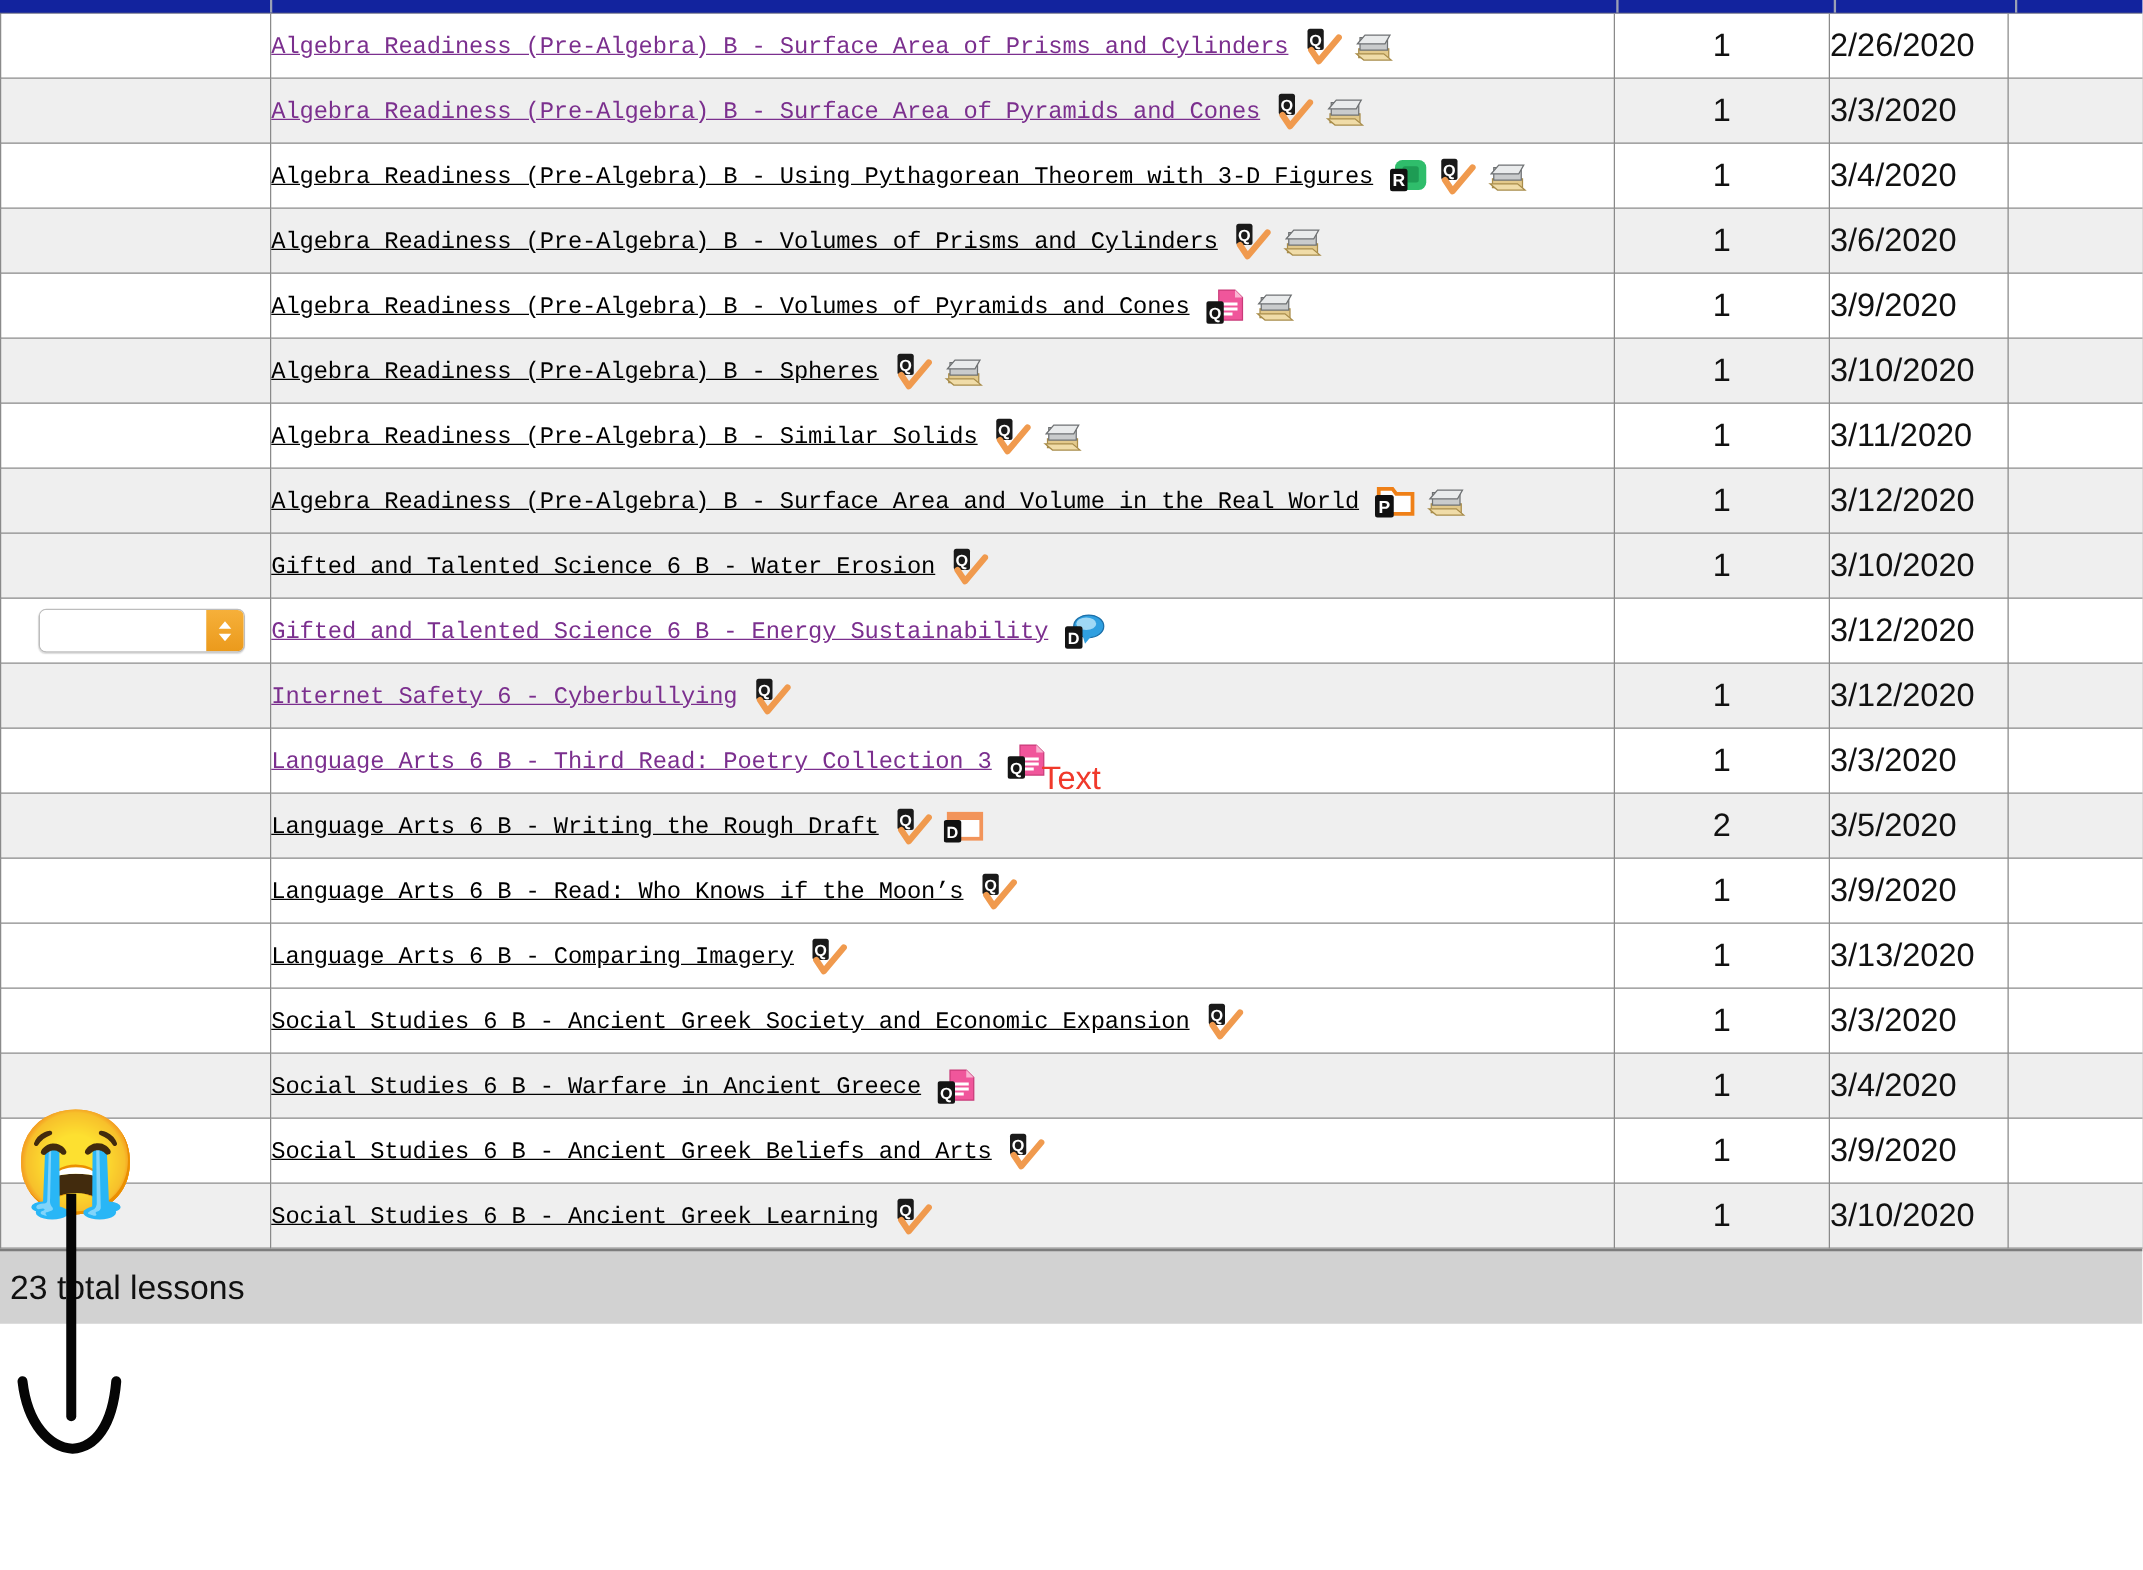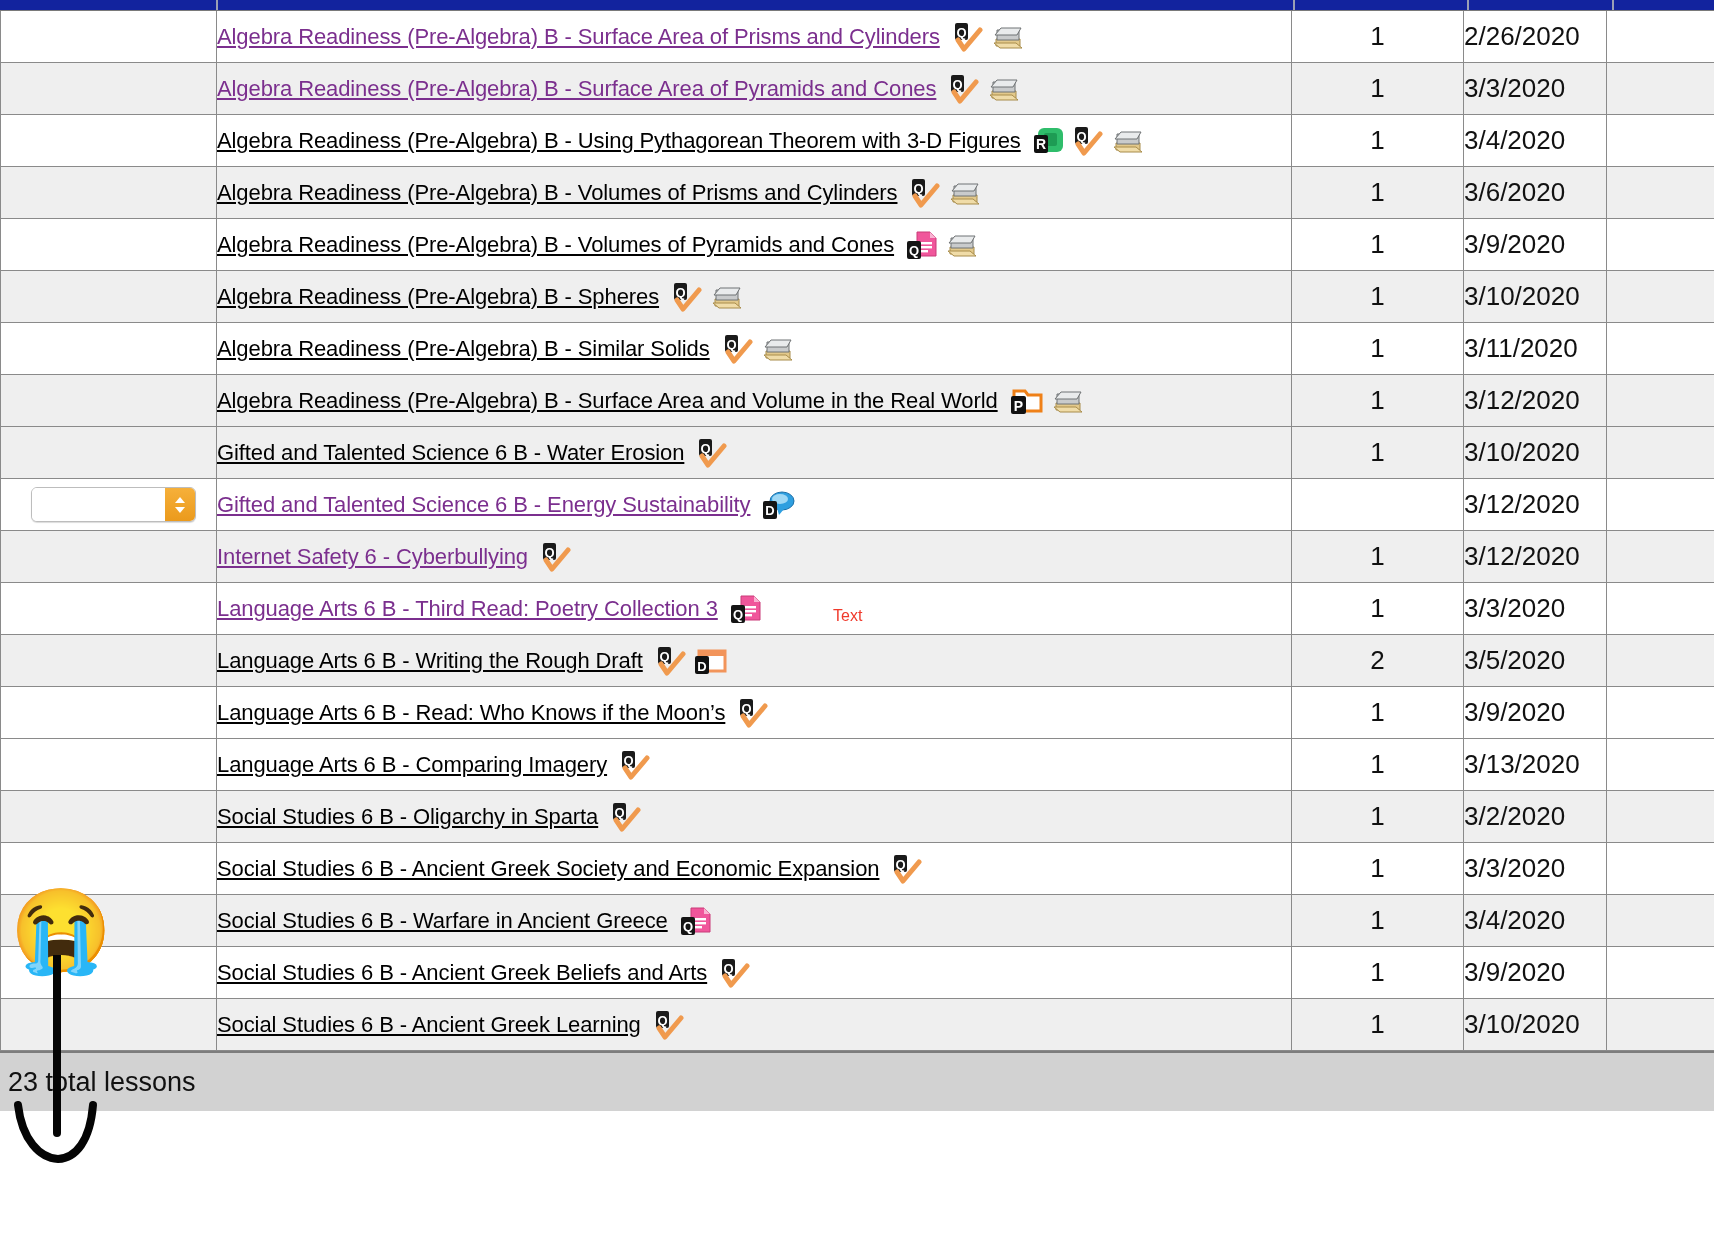--- a/index.html
+++ b/index.html
@@ -53,24 +53,25 @@
 
   td.cell-select { }
   td.cell-title  { padding-left: 22px; }
   td.cell-count  { text-align: center; font-size: 27px; }
   td.cell-date   { padding-left: 10px; font-size: 27px; white-space: nowrap; }
   td.cell-extra  { }
 
   
   .lesson-link {
     text-decoration: underline;
-    font-size: 22px;
+    font-size: 19px;
     letter-spacing: -0.1px;
     cursor: pointer;
     white-space: nowrap;
+    font-family: Liberation Mono, monospace;
   }
   .lesson-link.visited  { color: #7b2f8e; }
   .lesson-link.unvisited{ color: #000000; }
 
   .title-wrap {
     display: flex;
     align-items: center;
     gap: 9px;
     white-space: nowrap;
   }
@@ -119,21 +120,21 @@
     color: #111;
     padding-left: 8px;
     box-sizing: border-box;
   }
 
   
   .annot { position: absolute; pointer-events: none; }
   #annot-text-label {
     left: 833px; top: 607px;
     color: #f0392b;
-    font-size: 16px;
+    font-size: 26px;
     font-family: "Liberation Sans", sans-serif;
     text-align: center;
   }
   #annot-emoji {
     left: 10px; top: 890px;
     font-size: 82px;
     line-height: 1;
   }
   #annot-arrow { left: 0px; top: 955px; }
 </style>
@@ -504,38 +505,20 @@
         <text x="8.5" y="14.5" font-size="13" font-weight="bold" fill="#ffffff" text-anchor="middle" font-family="Liberation Sans, sans-serif">Q</text>
         <path d="M5 18 L11 27 L27 8" stroke="#f09a4e" stroke-width="5" fill="none" stroke-linecap="round" stroke-linejoin="round"></path>
       </svg></span>
             </span>
           </div>
         </td>
         <td class="cell-count">1</td>
         <td class="cell-date">3/13/2020</td>
         <td class="cell-extra"></td>
       </tr>
-      <tr class="row-even">
-        <td class="cell-select"></td>
-        <td class="cell-title">
-          <div class="title-wrap">
-            <span class="lesson-link unvisited">Social Studies 6 B - Oligarchy in Sparta</span>
-            <span class="icon-group">
-              <span class="ico"><svg width="30" height="30" viewBox="0 0 30 30">
-        <rect x="2" y="1" width="13" height="17" rx="2" fill="#1a1a1a"></rect>
-        <text x="8.5" y="14.5" font-size="13" font-weight="bold" fill="#ffffff" text-anchor="middle" font-family="Liberation Sans, sans-serif">Q</text>
-        <path d="M5 18 L11 27 L27 8" stroke="#f09a4e" stroke-width="5" fill="none" stroke-linecap="round" stroke-linejoin="round"></path>
-      </svg></span>
-            </span>
-          </div>
-        </td>
-        <td class="cell-count">1</td>
-        <td class="cell-date">3/2/2020</td>
-        <td class="cell-extra"></td>
-      </tr>
       <tr class="row-odd">
         <td class="cell-select"></td>
         <td class="cell-title">
           <div class="title-wrap">
             <span class="lesson-link unvisited">Social Studies 6 B - Ancient Greek Society and Economic Expansion</span>
             <span class="icon-group">
               <span class="ico"><svg width="30" height="30" viewBox="0 0 30 30">
         <rect x="2" y="1" width="13" height="17" rx="2" fill="#1a1a1a"></rect>
         <text x="8.5" y="14.5" font-size="13" font-weight="bold" fill="#ffffff" text-anchor="middle" font-family="Liberation Sans, sans-serif">Q</text>
         <path d="M5 18 L11 27 L27 8" stroke="#f09a4e" stroke-width="5" fill="none" stroke-linecap="round" stroke-linejoin="round"></path>

